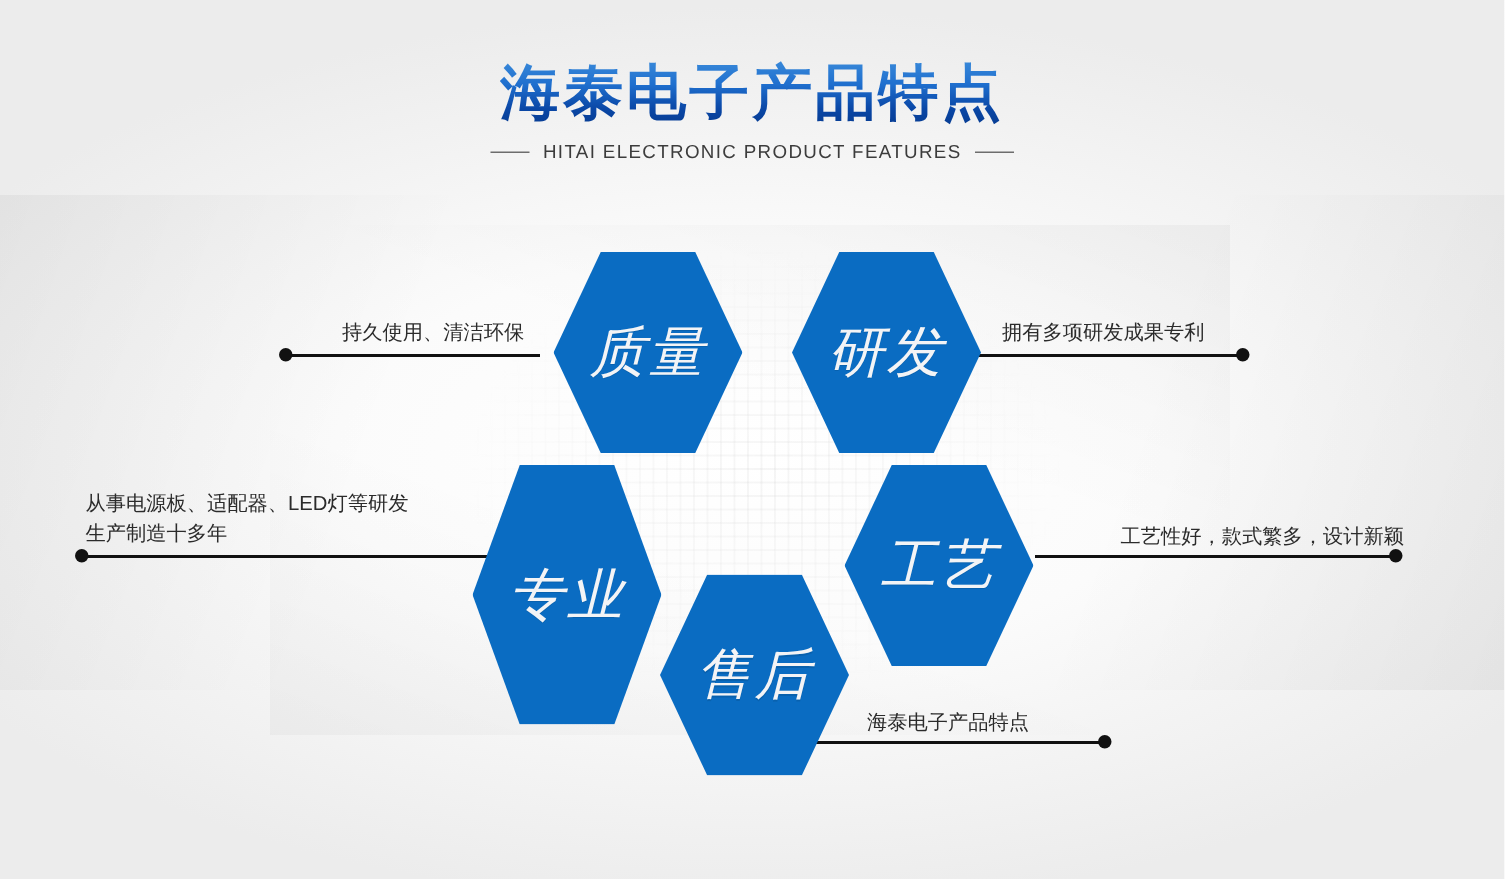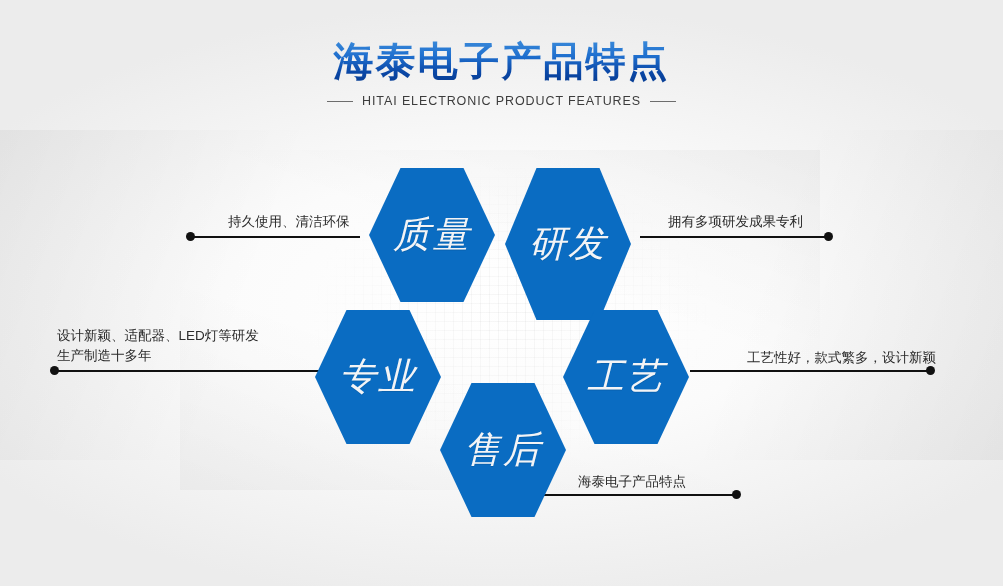--- a/index.html
+++ b/index.html
@@ -104,22 +104,22 @@
     color: #f3f4f6;
     font-size: 37px;
     font-weight: 500;
     letter-spacing: 2px;
     text-shadow: 0 1px 0 rgba(0,0,0,0.10);
     white-space: nowrap;
     font-style: italic;
   }
 
   #hex-quality  { left: 369px; top: 168px; width: 126px; height: 134px; }
-  #hex-rd       { left: 505px; top: 168px; width: 126px; height: 152px; }
-  #hex-pro      { left: 315px; top: 310px; width: 126px; height: 134px; }
+  #hex-rd       { left: 528px; top: 168px; width: 126px; height: 134px; }
+  #hex-pro      { left: 315px; top: 310px; width: 126px; height: 173px; }
   #hex-craft    { left: 563px; top: 310px; width: 126px; height: 134px; }
   #hex-after    { left: 440px; top: 383px; width: 126px; height: 134px; }
 
   
   .connector {
     position: absolute;
     height: 2px;
     background: #111111;
   }
   .dot {
@@ -209,20 +209,20 @@
   </div>
 
   <div id="hex-after" class="hex">
     <span class="hex-label">售后</span>
   </div>
 
   <div id="cap-quality" class="caption">持久使用、清洁环保</div>
   <div id="cap-rd" class="caption">拥有多项研发成果专利</div>
 
   <div id="cap-pro" class="caption">
-    <div>设计新颖、适配器、LED灯等研发</div>
+    <div>从事电源板、适配器、LED灯等研发</div>
     <div>生产制造十多年</div>
   </div>
 
   <div id="cap-craft" class="caption">工艺性好，款式繁多，设计新颖</div>
   <div id="cap-after" class="caption">海泰电子产品特点</div>
 
 </div>
 
 </body></html>

